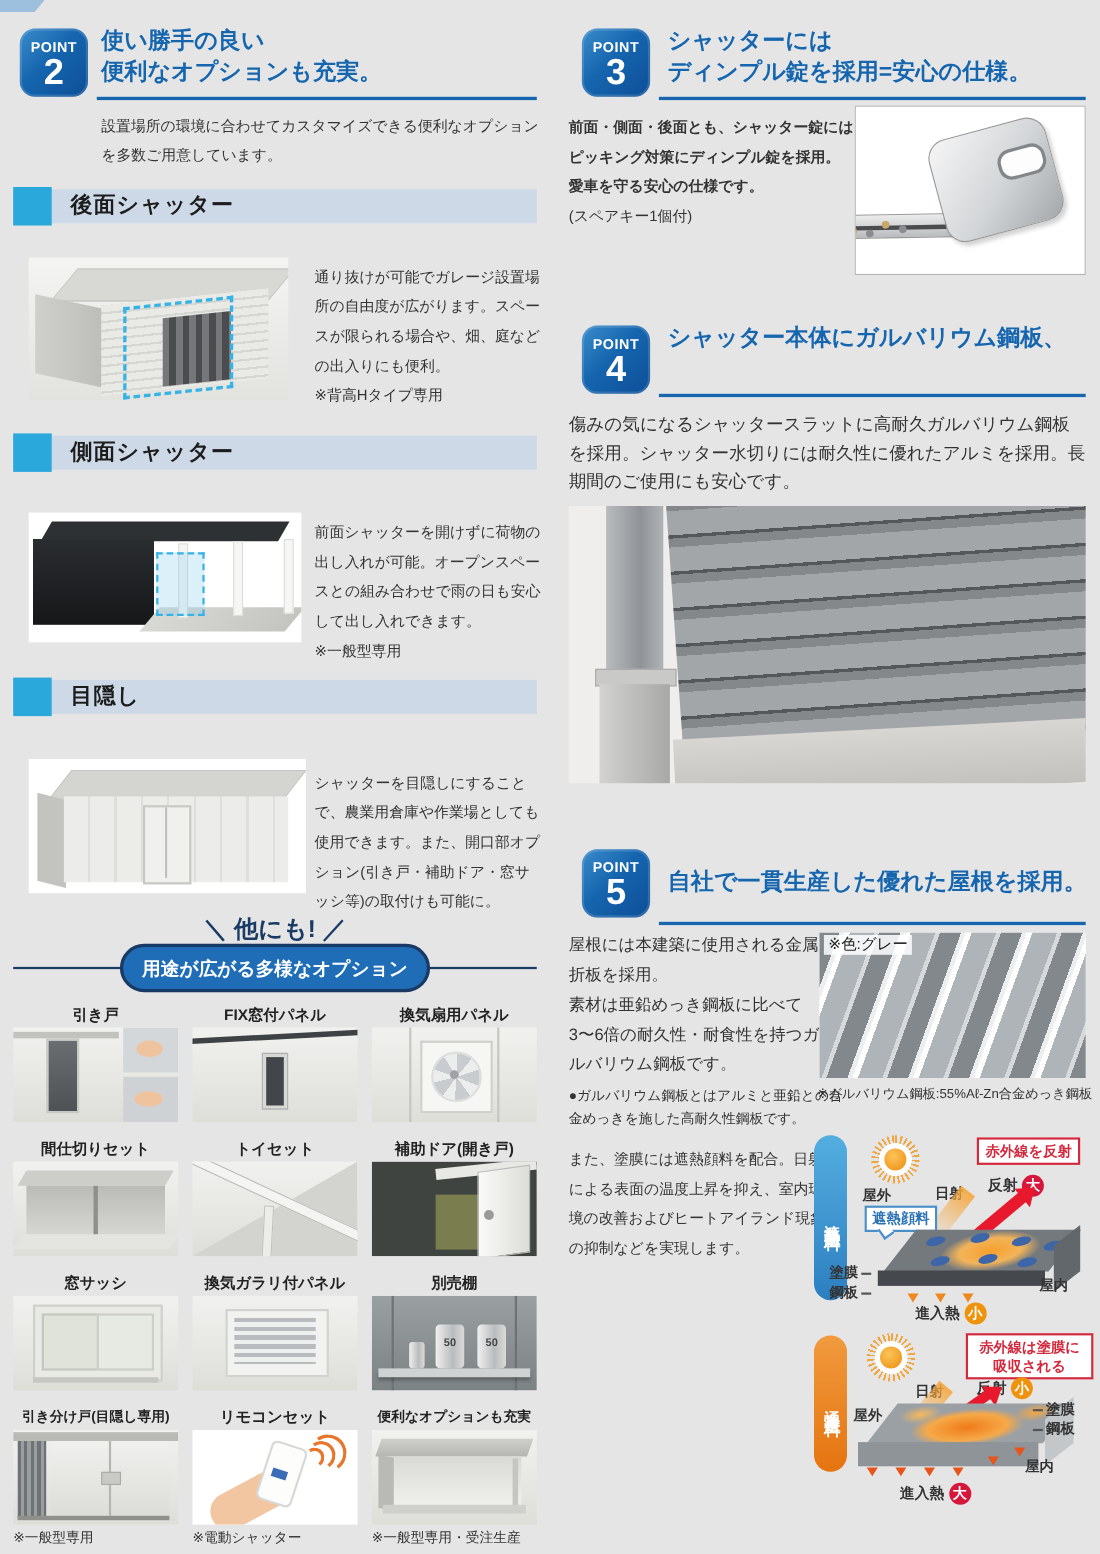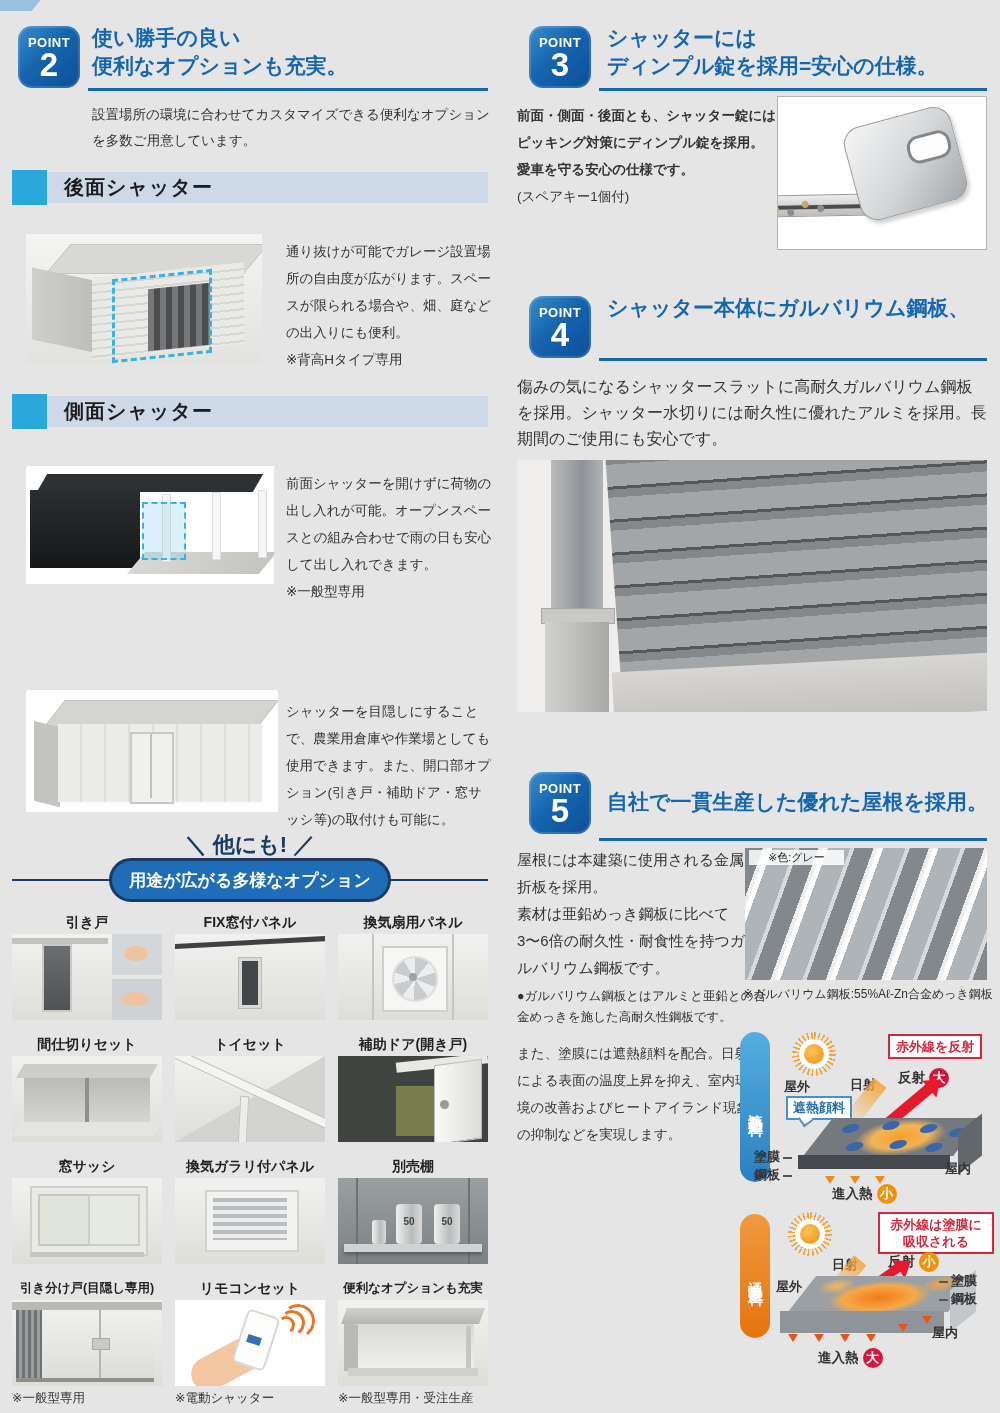--- a/index.html
+++ b/index.html
@@ -117,20 +117,24 @@
       <div class="art" style="left:136px;top:28px;width:7px;height:66px;background:#f6f6f4;border:1px solid #ddd;"></div>
       <div class="art" style="left:186px;top:26px;width:7px;height:66px;background:#f6f6f4;border:1px solid #ddd;"></div>
       <div class="art" style="left:232px;top:24px;width:7px;height:66px;background:#f6f6f4;border:1px solid #ddd;"></div>
       <div class="art" style="left:116px;top:36px;width:40px;height:54px;border:2px dashed #36b3e6;background:rgba(130,200,235,.28);"></div>
     </div>
     <div class="descwrap" style="top:470px;">
       <p>前面シャッターを開けずに荷物の出し入れが可能。オープンスペースとの組み合わせで雨の日も安心して出し入れできます。</p>
       <p>※一般型専用</p>
     </div>
 
+    <div class="secbar" style="top:618px;">
+      <div class="sq"></div>
+      <div class="t">目隠し</div>
+    </div>
     <div class="photo" style="left:14px;top:690px;width:252px;height:122px;background:#fff;">
       <div class="art" style="left:12px;top:10px;width:212px;height:26px;background:#d4d4d0;transform:skewX(-38deg) translateX(16px);border:1px solid #c4c4c0;"></div>
       <div class="art" style="left:8px;top:34px;width:26px;height:80px;background:#c3c3bf;transform:skewY(14deg);"></div>
       <div class="art" style="left:32px;top:34px;width:204px;height:78px;background:repeating-linear-gradient(90deg,#ececea 0 22px,#dededa 22px 24px);"></div>
       <div class="art" style="left:104px;top:42px;width:40px;height:68px;background:#f0f0ee;border:2px solid #c8c8c4;"></div>
       <div class="art" style="left:124px;top:44px;width:2px;height:64px;background:#c0c0bc;"></div>
     </div>
     <div class="descwrap" style="top:698px;">
       <p>シャッターを目隠しにすることで、農業用倉庫や作業場としても使用できます。また、開口部オプション(引き戸・補助ドア・窓サッシ等)の取付けも可能に。</p>
     </div>
@@ -330,21 +334,21 @@
     <div class="underline" style="left:84px;top:838px;width:388px;"></div>
 
     <div style="position:absolute;left:2px;top:846px;width:232px;">
       <div style="font-size:15px;line-height:27px;color:#333;">屋根には本建築に使用される金属折板を採用。</div>
       <div style="font-size:15px;line-height:27px;color:#333;">素材は亜鉛めっき鋼板に比べて3〜6倍の耐久性・耐食性を持つガルバリウム鋼板です。</div>
     </div>
     <div style="position:absolute;left:2px;top:986px;width:250px;font-size:12.5px;line-height:21px;color:#333;">●ガルバリウム鋼板とはアルミと亜鉛との合金めっきを施した高耐久性鋼板です。</div>
 
     <div style="position:absolute;left:230px;top:848px;width:242px;height:132px;background:#fff;overflow:hidden;">
       <div style="position:absolute;left:-50px;top:-60px;width:380px;height:280px;transform:rotate(20deg);background:repeating-linear-gradient(90deg,#ffffff 0 5px,#aeb4b8 5px 26px,#d6dadc 26px 30px,#82888c 30px 48px,#eceeef 48px 52px);"></div>
-      <div style="position:absolute;left:4px;top:2px;font-size:11px;color:#222;background:rgba(255,255,255,.85);padding:0 19px;">※色:グレー</div>
+      <div style="position:absolute;left:4px;top:2px;font-size:14px;color:#222;background:rgba(255,255,255,.85);padding:0 4px;">※色:グレー</div>
     </div>
     <div style="position:absolute;left:228px;top:986px;font-size:12px;color:#333;white-space:nowrap;">※ガルバリウム鋼板:55%Aℓ-Zn合金めっき鋼板</div>
 
     <div class="body-txt" style="position:absolute;left:2px;top:1040px;width:238px;line-height:27px;">また、塗膜には遮熱顔料を配合。日射による表面の温度上昇を抑え、室内環境の改善およびヒートアイランド現象の抑制などを実現します。</div>
 
     <div class="diag" style="top:1030px;left:225px;height:175px;">
       <div class="vpill blue">遮熱塗料</div>
       <div class="sun" style="left:52px;top:2px;">
         <div class="rays"></div>
           <div class="hole"></div>

